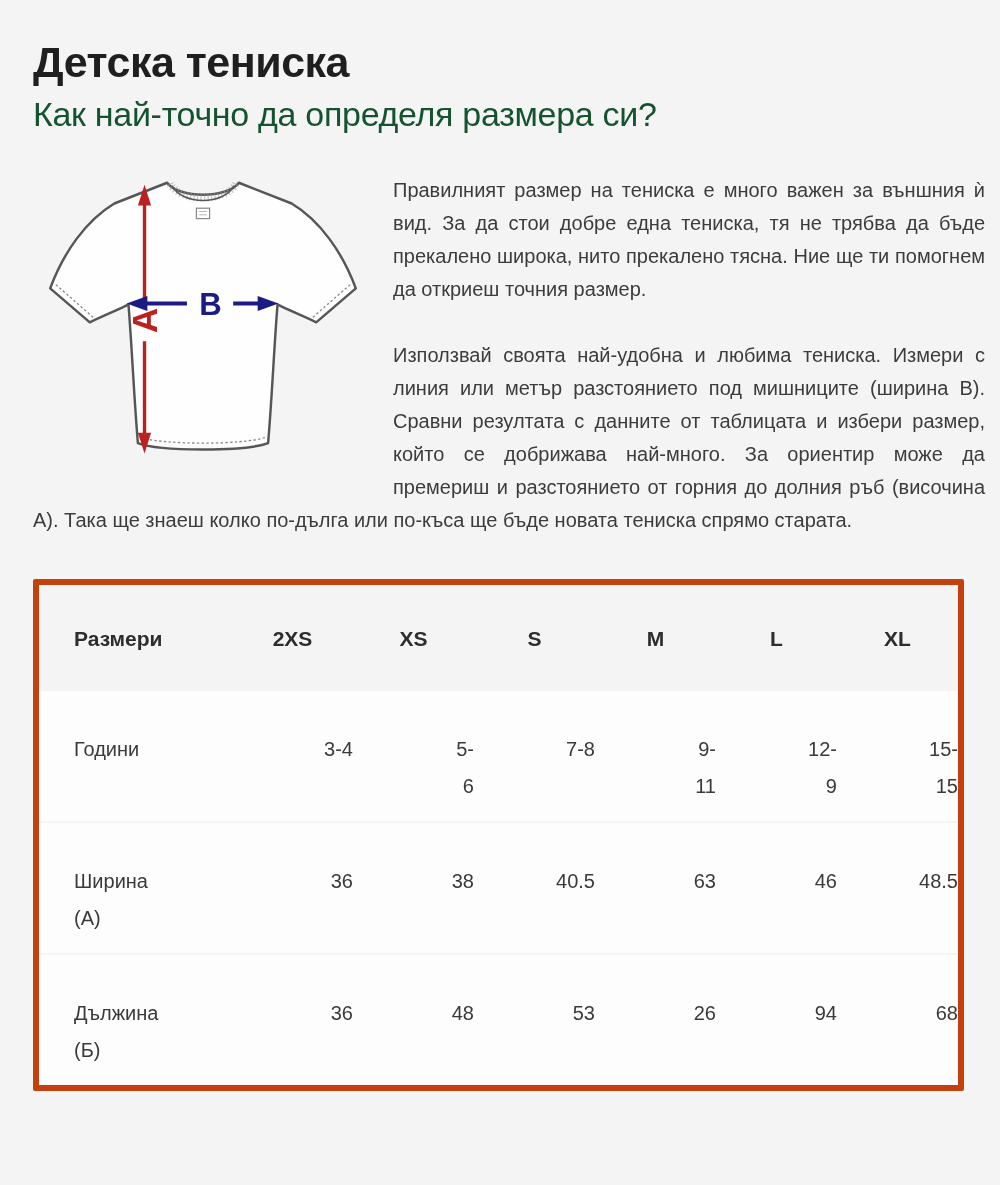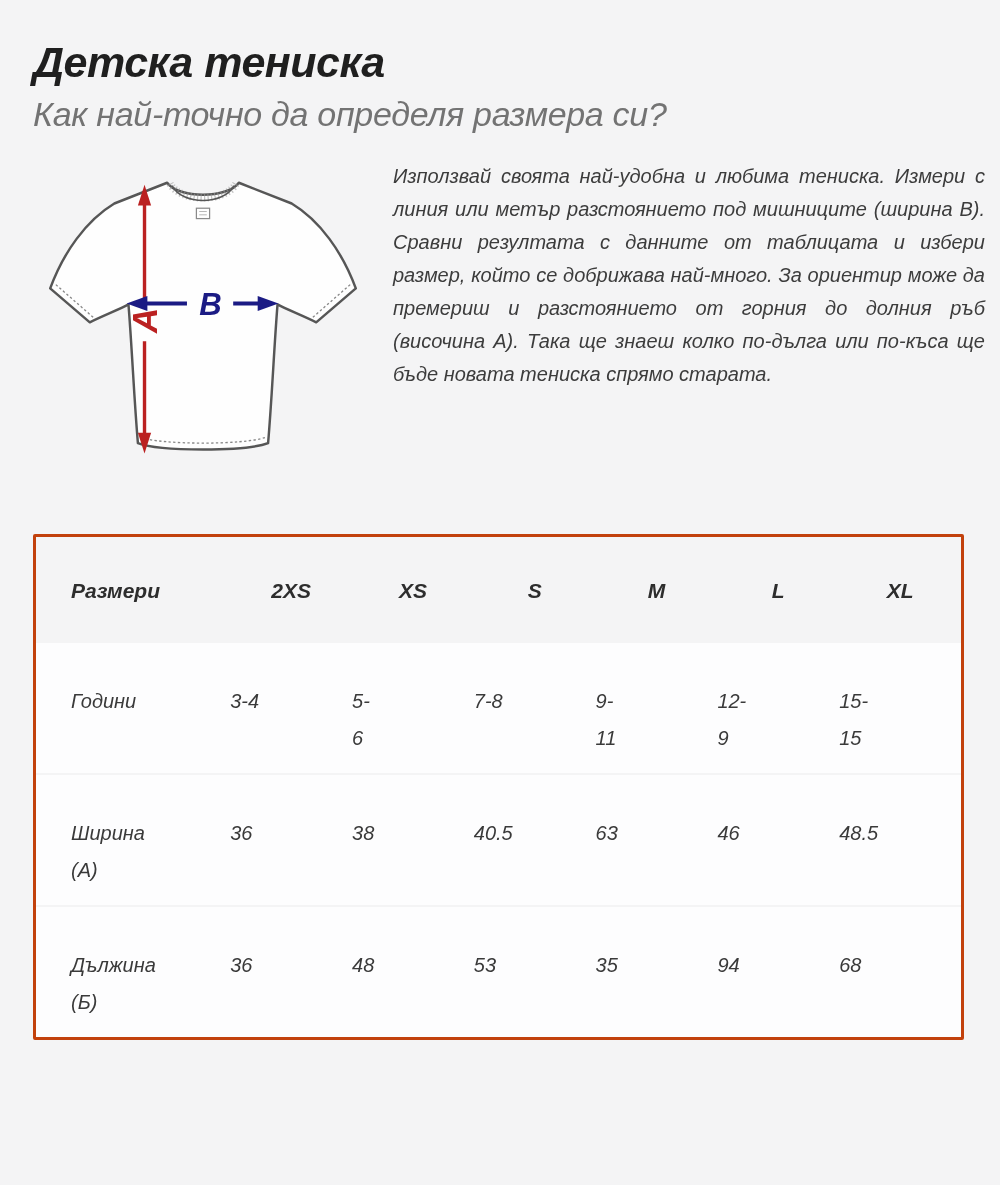--- a/index.html
+++ b/index.html
@@ -2,70 +2,70 @@
 <html lang="bg"><head>
 <meta charset="utf-8">
 <style>
   * { margin: 0; padding: 0; box-sizing: border-box; }
   html, body {
     width: 1000px; height: 1185px;
     background: #f4f4f5;
     font-family: "Liberation Sans", "DejaVu Sans", sans-serif;
     overflow: hidden;
   }
-  .page { width: 1000px; height: 957px; position: relative; font-style: italic; }
+  .page { width: 1000px; height: 957px; position: relative; }
 
   
   header { padding: 38px 33px 0 33px; }
   h1 {
     font-size: 43px; line-height: 1.12; font-weight: 700;
     color: #1f1f1f; letter-spacing: -0.5px;
   }
   h2 {
     font-size: 34px; line-height: 1.15; font-weight: 400;
-    color: #737373; letter-spacing: -0.3px; margin-top: 9px;
+    color: #14532d; letter-spacing: -0.3px; margin-top: 9px;
   }
 
   
   .content { margin: 26px 15px 0 33px; }
   .content::after { content: ""; display: block; clear: both; }
   .diagram {
     float: left;
     width: 340px; height: 318px;
     margin: 2px 20px 12px 0;
   }
   .diagram svg { display: block; width: 340px; height: 316px; }
   .content p {
     font-size: 20px; line-height: 1.65;
     color: #3c3c3c; text-align: justify;
   }
   .p1 { padding-top: 14px; margin-bottom: 33px; }
 
   
   .size-panel {
     margin: 42px 36px 0 33px;
-    border: 3px solid #c2410c;
+    border: 6px solid #c2410c;
     border-radius: 2px;
   }
   table.size-table {
     width: 100%;
     border-collapse: separate; border-spacing: 0;
     table-layout: fixed;
   }
   .size-table col.c-label { width: 21%; }
   .size-table th {
     background: transparent;           
     font-size: 21px; font-weight: 700; color: #2d2d2d;
     vertical-align: middle;
     padding: 42px 0 40px 0;
   }
   .size-table td {
     background: #fdfdfe;               
     font-size: 20px; color: #3a3a3a;
-    text-align: left; vertical-align: top;
+    text-align: right; vertical-align: top;
     padding: 40px 0 16px 0;
     line-height: 1.85;
     white-space: pre-line;             
   }
   .size-table tbody tr + tr td { border-top: 2px solid #f4f4f5; }
   .size-table .lbl { text-align: left; padding-left: 35px; }
 </style>
 </head>
 <body>
 
@@ -111,20 +111,21 @@
 
         <g color="#1b1b84">
           <path d="M118 150 L163 150 M212 150 L240 150" stroke="currentColor" stroke-width="4" fill="none"></path>
           <path d="M99 150 L121 142 L121 158 Z" fill="currentColor"></path>
           <path d="M260 150 L238 142 L238 158 Z" fill="currentColor"></path>
           <text x="188" y="151" text-anchor="middle" dominant-baseline="central" font-size="33" font-weight="bold" fill="currentColor">B</text>
         </g>
       </svg>
     </div>
 
+    <p class="p1">Правилният размер на тениска е много важен за външния ѝ вид. За да стои добре една тениска, тя не трябва да бъде прекалено широка, нито прекалено тясна. Ние ще ти помогнем да откриеш точния размер.</p>
     <p class="p2">Използвай своята най-удобна и любима тениска. Измери с линия или метър разстоянието под мишниците (ширина B). Сравни резултата с данните от таблицата и избери размер, който се добрижава най-много. За ориентир може да премериш и разстоянието от горния до долния ръб (височина А). Така ще знаеш колко по-дълга или по-къса ще бъде новата тениска спрямо старата.</p>
   </section>
 
   <section class="size-panel">
     <table class="size-table">
       <colgroup>
         <col class="c-label">
           <col>
           <col>
           <col>
@@ -166,21 +167,21 @@
           <td>63</td>
           <td>46</td>
           <td>48.5</td>
         </tr>
         <tr>
           <td class="lbl">Дължина
 (Б)</td>
           <td>36</td>
           <td>48</td>
           <td>53</td>
-          <td>35</td>
+          <td>26</td>
           <td>94</td>
           <td>68</td>
         </tr>
       </tbody>
     </table>
   </section>
 
 </div>
 
 </body></html>

